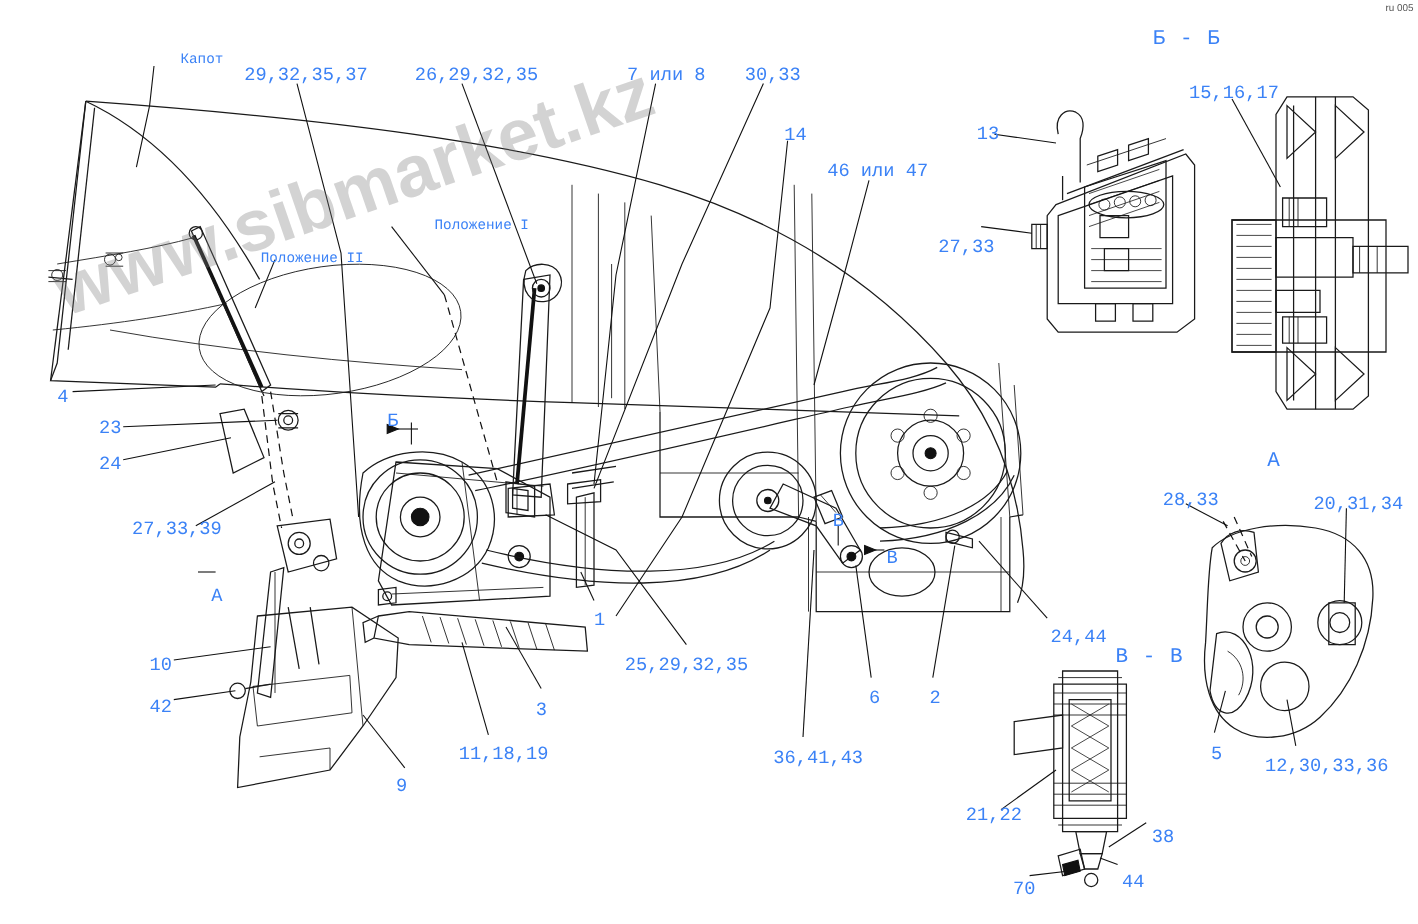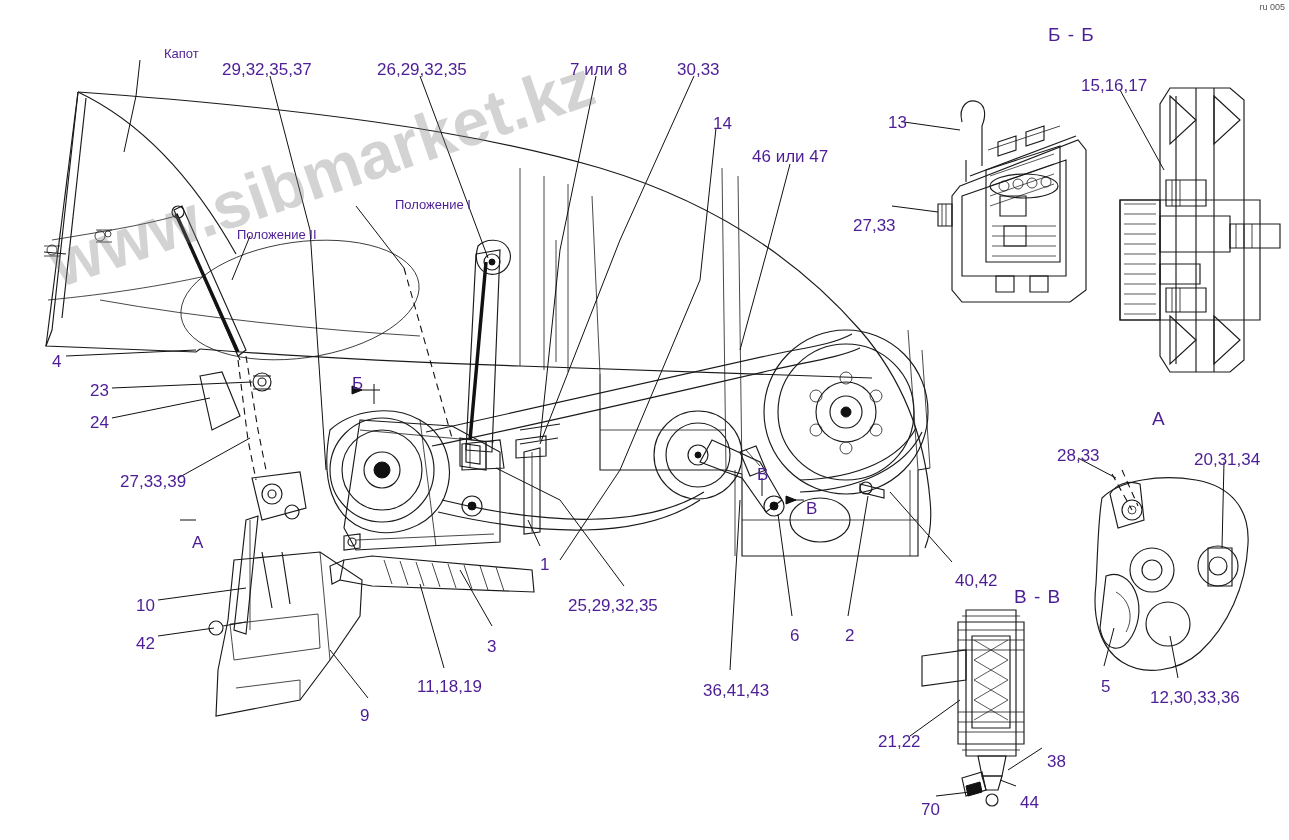--- a/index.html
+++ b/index.html
@@ -1,19 +1,19 @@
 <!DOCTYPE html>
 <html><head>
 <meta charset="utf-8">
 <style>
   html, body { margin:0; padding:0; background:#ffffff; }
   body { width:1289px; height:840px; overflow:hidden; font-family:"Liberation Sans", sans-serif; }
   #stage { position:relative; width:1289px; height:840px; background:#fff; }
   svg.layer { position:absolute; left:0; top:0; width:1289px; height:840px; }
-  .lbl { position:absolute; color:#4c1d95; font-size:17px; font-family:Liberation Sans, sans-serif; white-space:nowrap; }
+  .lbl { position:absolute; color:#3b82f6; font-size:17px; font-family:Liberation Mono, monospace; white-space:nowrap; }
   .lbl.small { font-size:13px;margin-left:40px; }
   .lbl.sec { font-size:19px; letter-spacing:1px; }
   .wm { position:absolute; left:40px; top:230px; width:1000px; height:400px;
         color:rgba(120,120,120,0.33); font-size:66px; font-weight:bold;
         font-family:"Liberation Sans", sans-serif;
         transform:rotate(-19deg); transform-origin:0 0; pointer-events:none; white-space:nowrap; }
   .corner { position:absolute; right:4px; top:2px; font-size:9px; color:#555; }
   .stroke { fill:none; stroke:#1a1a1a; stroke-width:1.15; }
   .thin { fill:none; stroke:#1a1a1a; stroke-width:0.8; }
   .lead { fill:none; stroke:#111; stroke-width:1.0; }
@@ -340,21 +340,21 @@
   <div class="lbl" style="left:136px;top:596px">10</div>
   <div class="lbl" style="left:136px;top:634px">42</div>
   <div class="lbl" style="left:360px;top:706px">9</div>
   <div class="lbl" style="left:417px;top:677px">11,18,19</div>
   <div class="lbl" style="left:487px;top:637px">3</div>
   <div class="lbl" style="left:540px;top:555px">1</div>
   <div class="lbl" style="left:568px;top:596px">25,29,32,35</div>
   <div class="lbl" style="left:703px;top:681px">36,41,43</div>
   <div class="lbl" style="left:790px;top:626px">6</div>
   <div class="lbl" style="left:845px;top:626px">2</div>
-  <div class="lbl" style="left:955px;top:571px">40,42</div>
+  <div class="lbl" style="left:955px;top:571px">24,44</div>
   <div class="lbl" style="left:1057px;top:446px">28,33</div>
   <div class="lbl" style="left:1194px;top:450px">20,31,34</div>
   <div class="lbl" style="left:1101px;top:677px">5</div>
   <div class="lbl" style="left:1150px;top:688px">12,30,33,36</div>
   <div class="lbl" style="left:878px;top:732px">21,22</div>
   <div class="lbl" style="left:1047px;top:752px">38</div>
   <div class="lbl" style="left:1020px;top:793px">44</div>
   <div class="lbl" style="left:921px;top:800px">70</div>
 
 </div>

